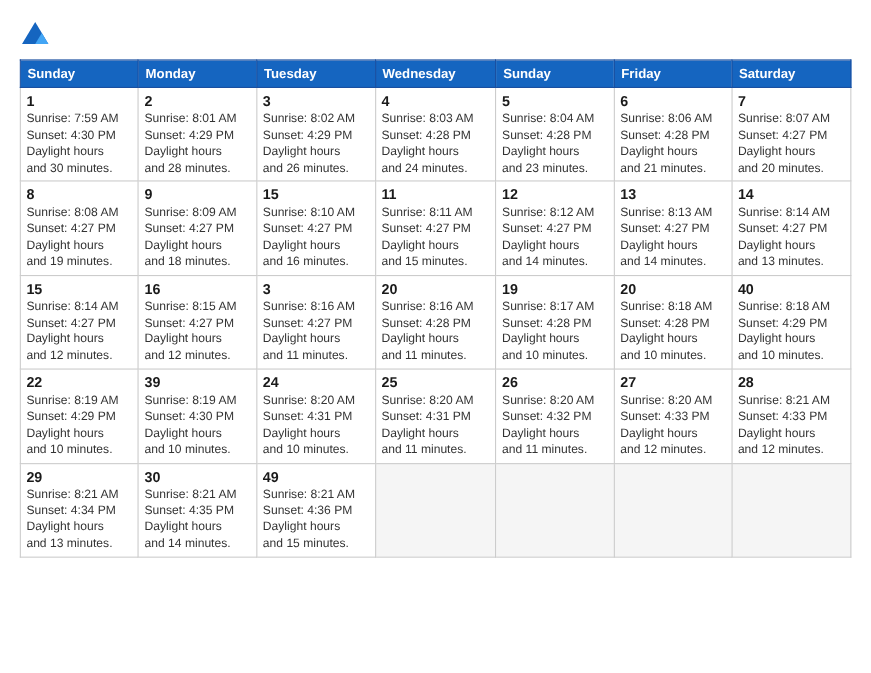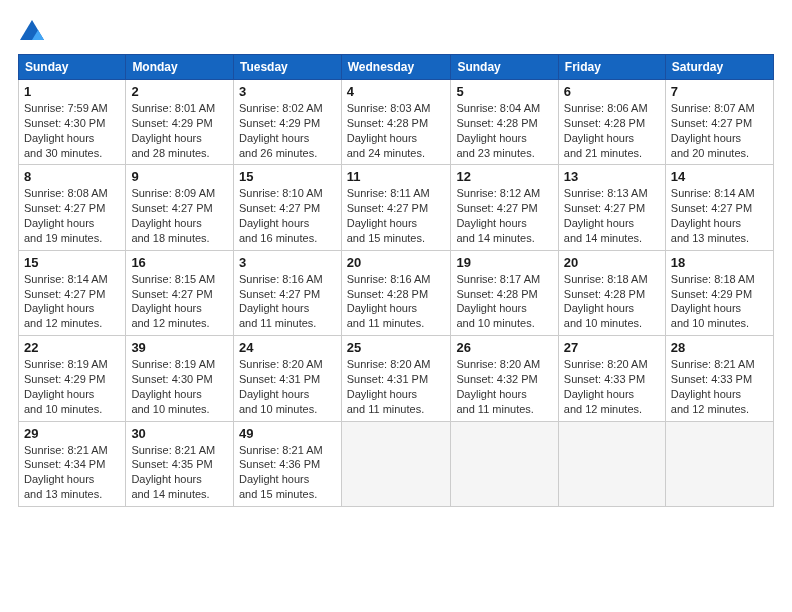--- a/index.html
+++ b/index.html
@@ -202,21 +202,21 @@
           </td>
           <td>
             <div class="day-number">19</div>
 <div class="day-info">Sunrise: 8:17 AM<br>Sunset: 4:28 PM<br>Daylight hours<br>and 10 minutes.</div>
           </td>
           <td>
             <div class="day-number">20</div>
 <div class="day-info">Sunrise: 8:18 AM<br>Sunset: 4:28 PM<br>Daylight hours<br>and 10 minutes.</div>
           </td>
           <td>
-            <div class="day-number">18</div>
+            <div class="day-number">40</div>
 <div class="day-info">Sunrise: 8:18 AM<br>Sunset: 4:29 PM<br>Daylight hours<br>and 10 minutes.</div>
           </td>
         </tr>
         <tr>
           <td>
             <div class="day-number">22</div>
 <div class="day-info">Sunrise: 8:19 AM<br>Sunset: 4:29 PM<br>Daylight hours<br>and 10 minutes.</div>
           </td>
           <td>
             <div class="day-number">39</div>

